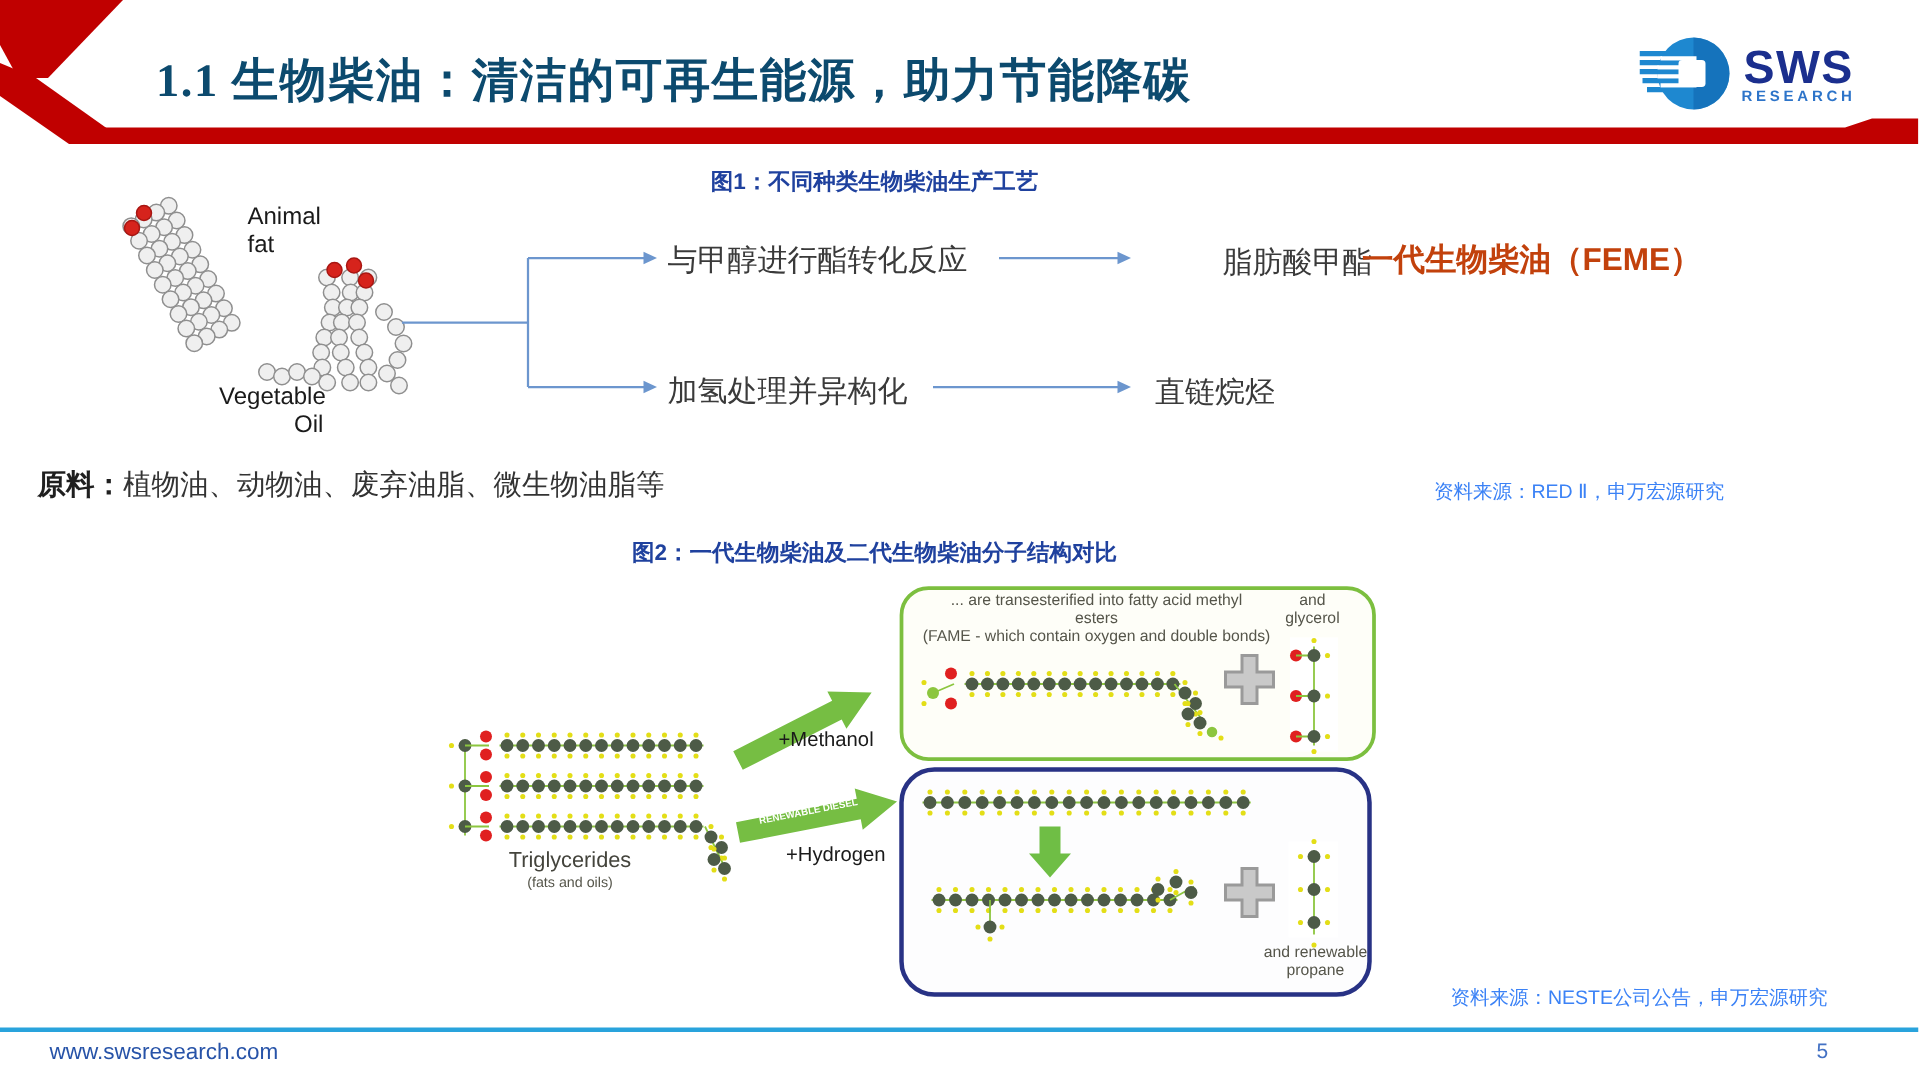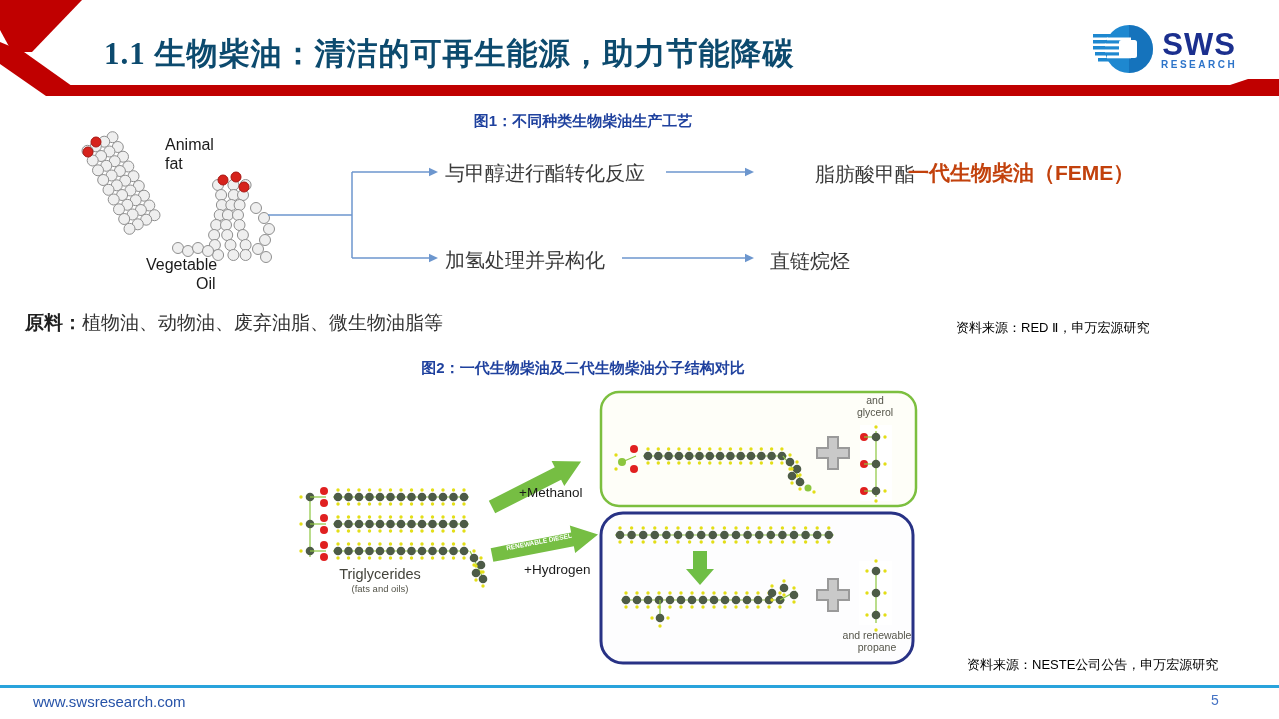--- a/index.html
+++ b/index.html
@@ -12,21 +12,21 @@
   #header-deco { left:0; top:0; width:1279px; height:105px; }
   #page-title { left:104px; top:33px; font-family:"Liberation Serif","DejaVu Serif",serif;
                 font-weight:bold; font-size:31px; color:#0c4a6e; letter-spacing:1px; white-space:nowrap; }
   #logo { left:1093px; top:22px; display:flex; align-items:flex-start; gap:6px; }
   #logo-text { display:flex; flex-direction:column; align-items:center; margin-top:9px; }
   #logo-sws { font-size:31px; font-weight:bold; color:#1B2F8E; letter-spacing:1px; line-height:28px; }
   #logo-research { font-size:10px; font-weight:bold; color:#2D74C9; letter-spacing:2.5px; }
 
   
   .fig-caption { font-size:15px; font-weight:bold; color:#1F419E; text-align:center; width:600px; white-space:nowrap; }
-  .source-note { font-size:13px; color:#000000; white-space:nowrap; }
+  .source-note { font-size:13px; color:#3b82f6; white-space:nowrap; }
 
   
   .mol-label { font-size:16px; color:#1a1a1a; line-height:19px; }
   .proc-text { font-size:20px; color:#3a3a3a; white-space:nowrap; }
   .result-text { font-size:21px; font-weight:bold; color:#c2410c; white-space:nowrap; }
   #materials { left:25px; top:310px; font-size:19px; white-space:nowrap; }
   #materials b { color:#1f1f1f; }
   #materials span.v { color:#333; }
 
   
@@ -579,20 +579,25 @@
   </svg>
 
   <div class="abs" id="trig-label" style="left:300px; top:566px;">Triglycerides</div>
   <div class="abs" id="trig-sub" style="left:300px; top:583px;">(fats and oils)</div>
 
   <div class="abs arrow-label" style="left:498px; top:468px; width:46px; font-size:9px; transform:rotate(-27deg);">FAME</div>
   <div class="abs reagent" style="left:519px; top:485px;">+Methanol</div>
   <div class="abs arrow-label" style="left:496px; top:538px; width:86px; font-size:6.5px; transform:rotate(-11deg);">RENEWABLE DIESEL</div>
   <div class="abs reagent" style="left:524px; top:562px;">+Hydrogen</div>
 
+  <div class="abs box-text" style="left:605px; top:394px; width:252px;">
+    <div>... are transesterified into fatty acid methyl</div>
+    <div>esters</div>
+    <div>(FAME - which contain oxygen and double bonds)</div>
+  </div>
   <div class="abs box-text" style="left:850px; top:394px; width:50px;">
     <div>and</div>
     <div>glycerol</div>
   </div>
   <div class="abs box-text" style="left:838px; top:629px; width:78px;">
     <div>and renewable</div>
     <div>propane</div>
   </div>
 
   <div class="abs source-note" style="left:967px; top:656px;">资料来源：NESTE公司公告，申万宏源研究</div>

